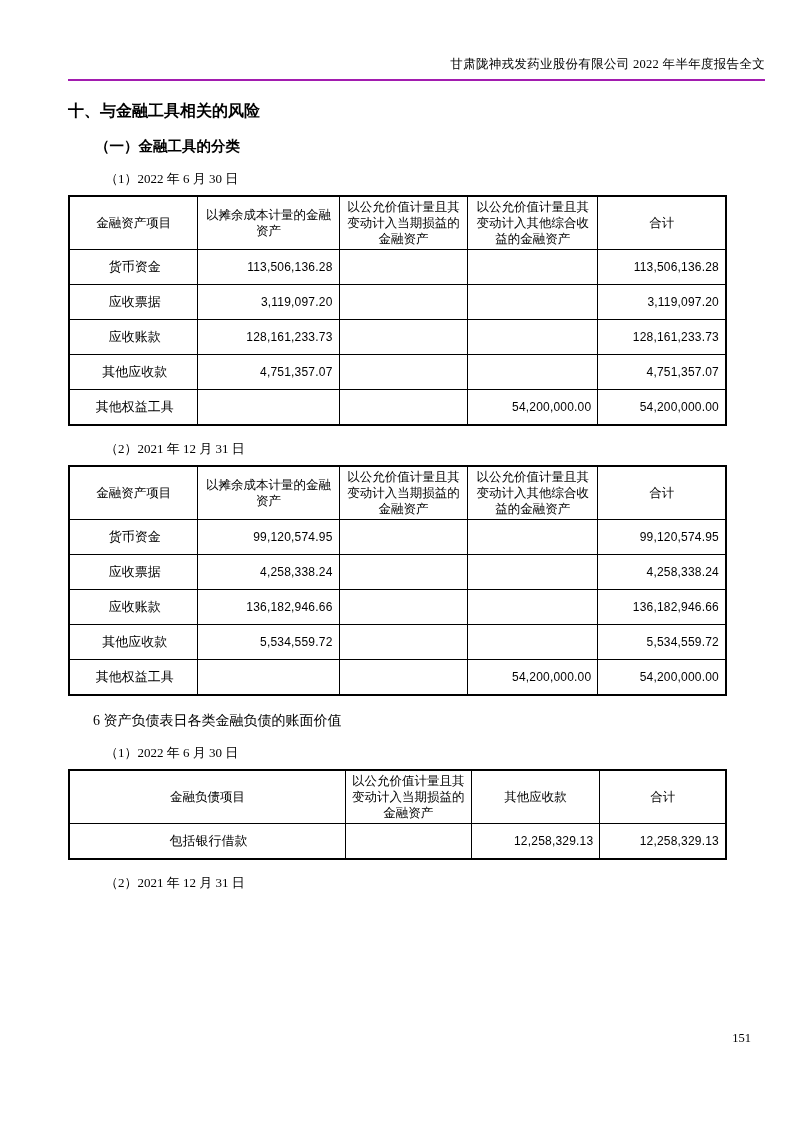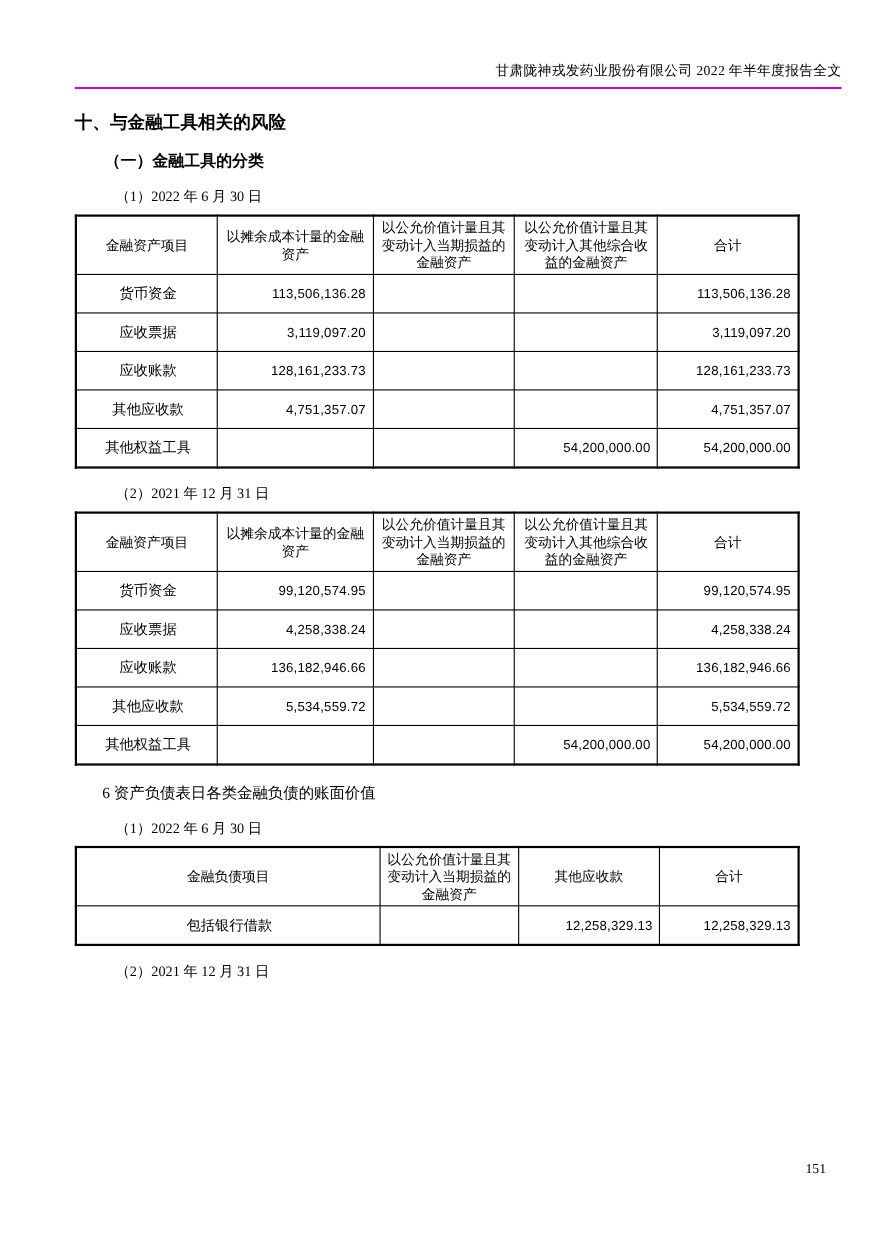--- a/index.html
+++ b/index.html
@@ -80,21 +80,21 @@
     letter-spacing:0.2px;
   }
   
   .col-a1{width:19.6%} .col-a2{width:21.5%} .col-a3{width:19.6%}
   .col-a4{width:19.8%} .col-a5{width:19.5%}
   
   .col-l1{width:42.1%} .col-l2{width:19.1%} .col-l3{width:19.6%} .col-l4{width:19.2%}
   .page-number {
     position:absolute;
     right:42px;
-    bottom:52px;
+    bottom:76px;
     font-size:12.5px;
   }
 </style>
 </head>
 <body>
 
 <div class="page">
 
   <div class="report-header">
     <span>甘肃陇神戎发药业股份有限公司 2022 年半年度报告全文</span>

